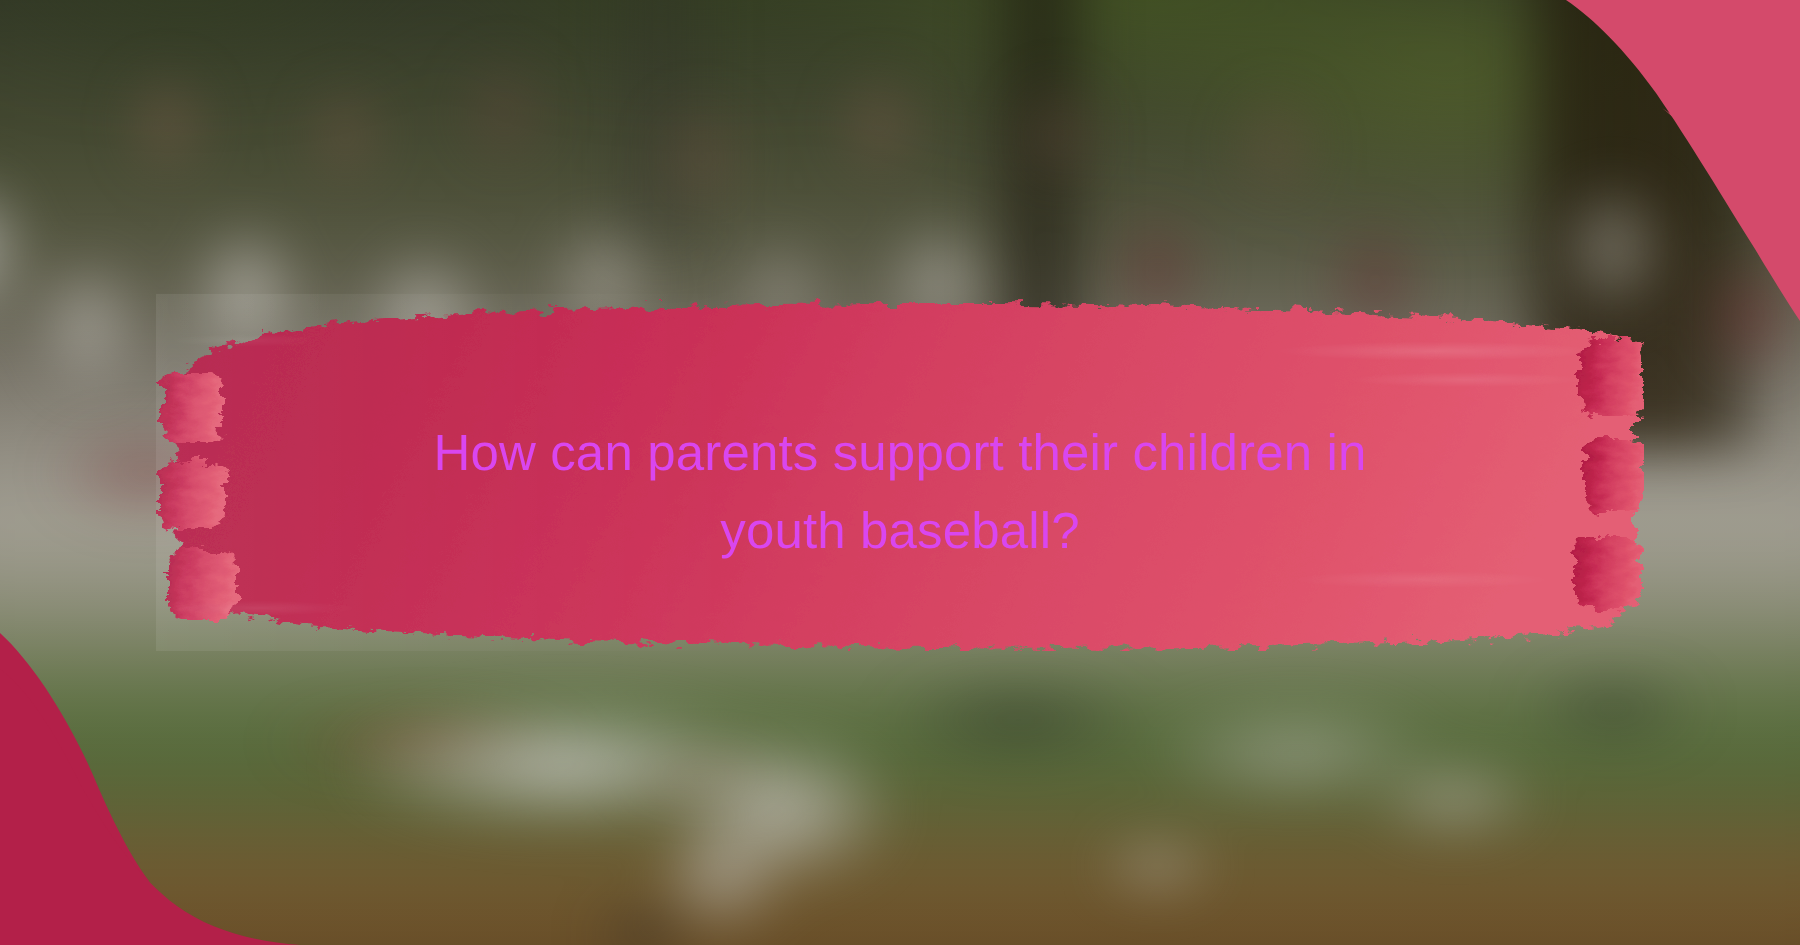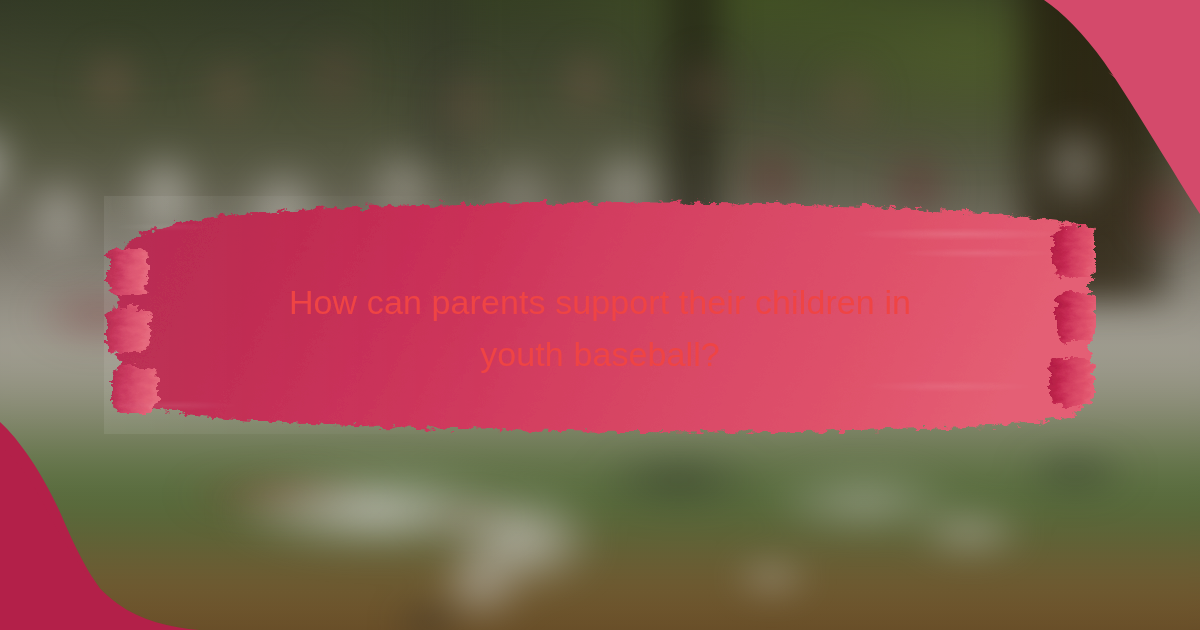--- a/index.html
+++ b/index.html
@@ -133,21 +133,21 @@
       radial-gradient(ellipse 90px 7px at 7% 88%, rgba(255,255,255,.10), rgba(255,255,255,0) 70%),
       radial-gradient(ellipse 70px 6px at 6% 13%, rgba(255,255,255,.08), rgba(255,255,255,0) 70%);
     mix-blend-mode:screen;opacity:.75;
   }
 
   
   .headline{
     position:absolute;
     left:0;right:0;top:276px;
     text-align:center;
-    color:#ef4444;
+    color:#d946ef;
     font-size:34px;
     line-height:52px;
     font-weight:400;
     letter-spacing:.1px;
     padding:0 170px;
     box-sizing:border-box;
     white-space:pre-line;
   }
 </style>
 </head>

